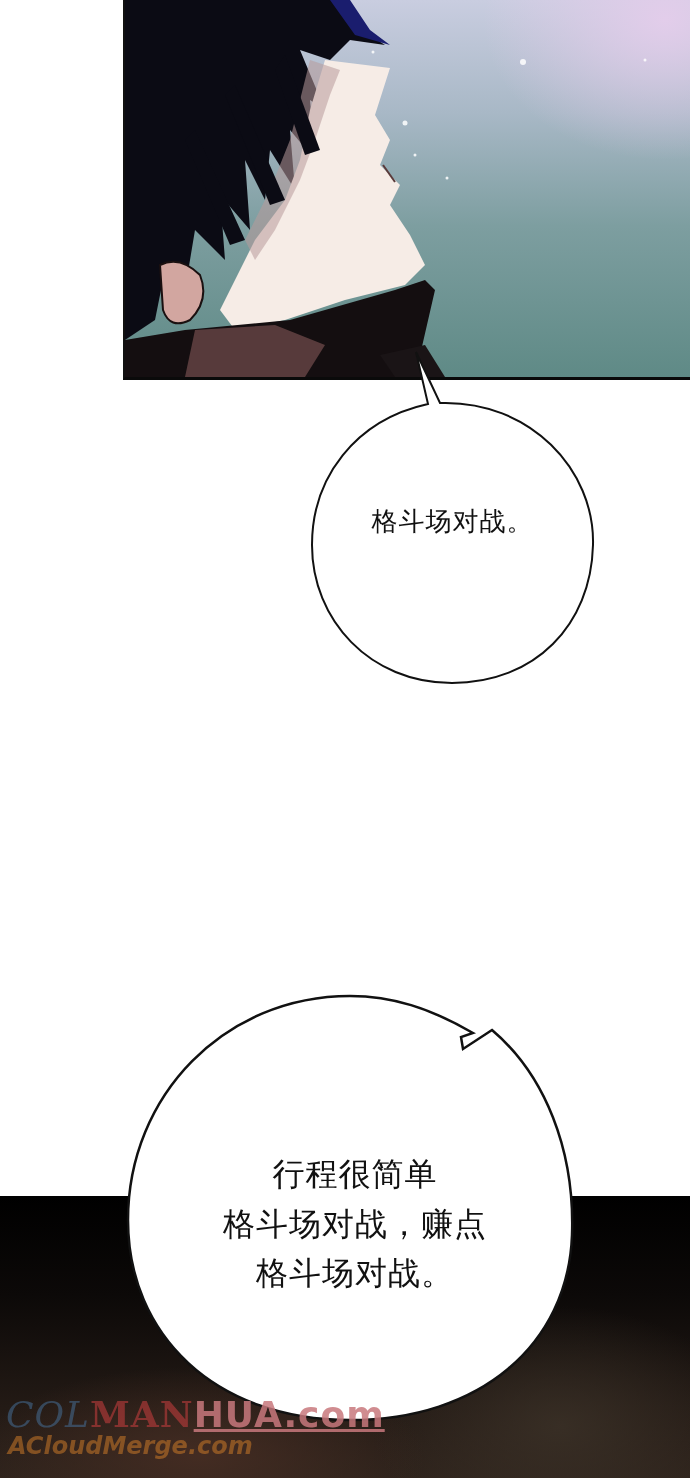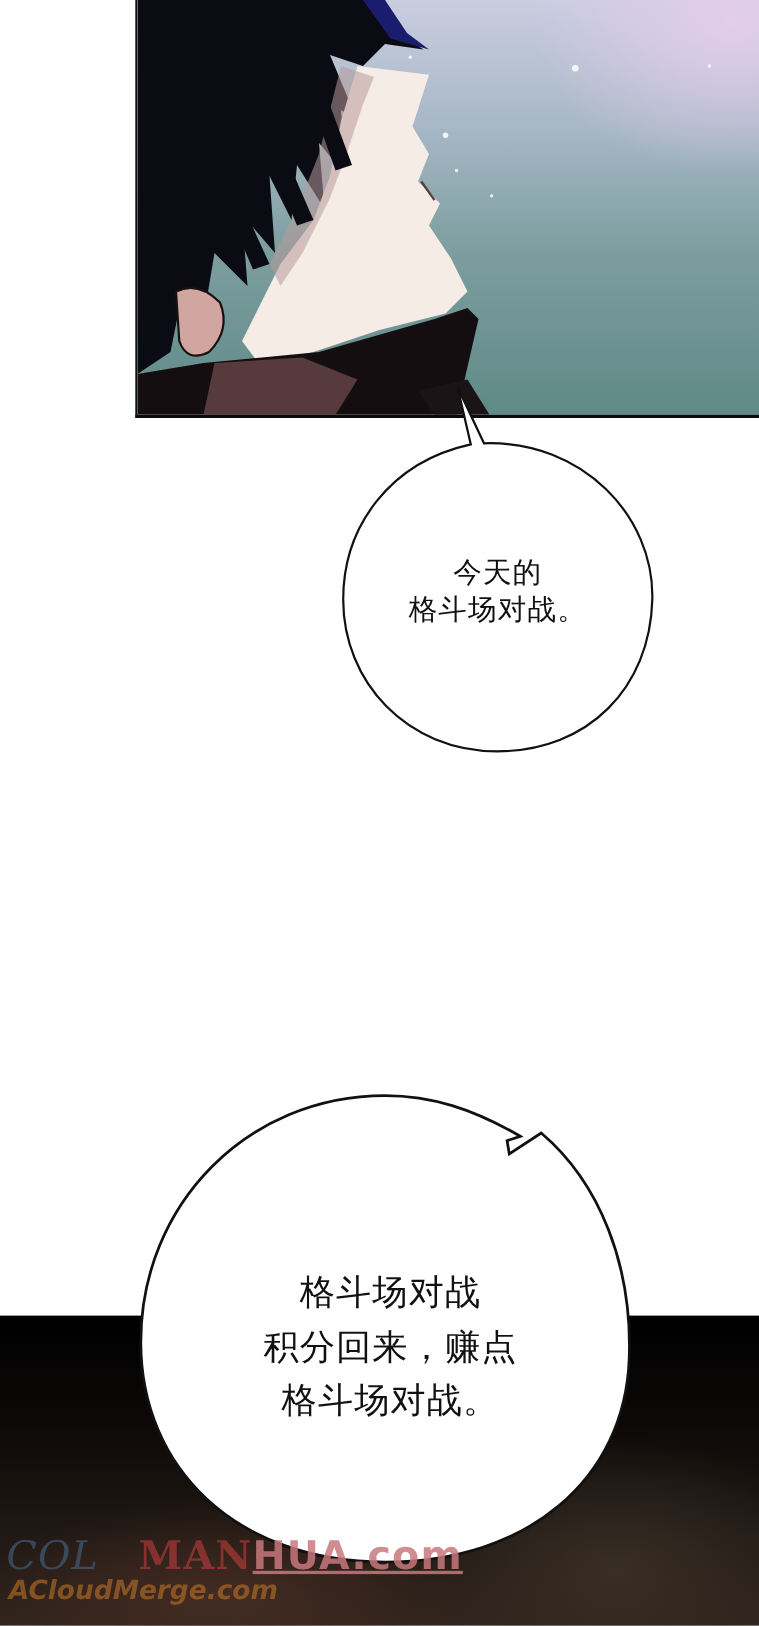--- a/index.html
+++ b/index.html
@@ -81,21 +81,21 @@
       font-family: "DejaVu Serif", serif;
       font-weight: bold;
       white-space: nowrap;
     }
     .wm-1 {
       left: 6px; top: 1393px;
       font-size: 36px;
       letter-spacing: 1px;
     }
     .wm-1 .wm-a { color: rgba(70,110,150,0.55); font-style: italic; font-weight: normal; }
-    .wm-1 .wm-b { color: rgba(190,60,60,0.6); margin-left: 36px; }
+    .wm-1 .wm-b { color: rgba(190,60,60,0.6); }
     .wm-1 .wm-c { color: rgba(200,120,125,0.85); font-family: "DejaVu Sans", sans-serif; text-decoration: underline; }
     .wm-2 {
       left: 8px; top: 1432px;
       font-size: 24px;
       font-family: "DejaVu Sans", sans-serif;
       color: rgba(200,120,40,0.55);
       font-style: italic;
     }
   </style>
 </head>
@@ -152,27 +152,26 @@
     <path d="M461,1037 L463,1049 L492,1030
              C 545,1075 575,1150 572,1235
              C 568,1345 480,1420 350,1420
              C 215,1420 128,1335 128,1220
              C 128,1095 225,996 350,996
              C 392,996 430,1008 473,1033
              L 461,1037 Z" fill="#ffffff" stroke="#111111" stroke-width="2.5"></path>
   </svg>
 
   <div class="bubble-text bubble-1-text">
-    <span>今天的</span>
     <span>格斗场对战。</span>
   </div>
 
   <div class="bubble-text bubble-2-text">
-    <span>格斗场对战</span>
-    <span>积分回来，赚点</span>
+    <span>行程很简单</span>
+    <span>格斗场对战，赚点</span>
     <span>格斗场对战。</span>
   </div>
 
   <div class="watermark wm-1">
     <span class="wm-a">COL</span><span class="wm-b">MAN</span><span class="wm-c">HUA.com</span>
   </div>
   <div class="watermark wm-2">ACloudMerge.com</div>
 
 </div>
 

